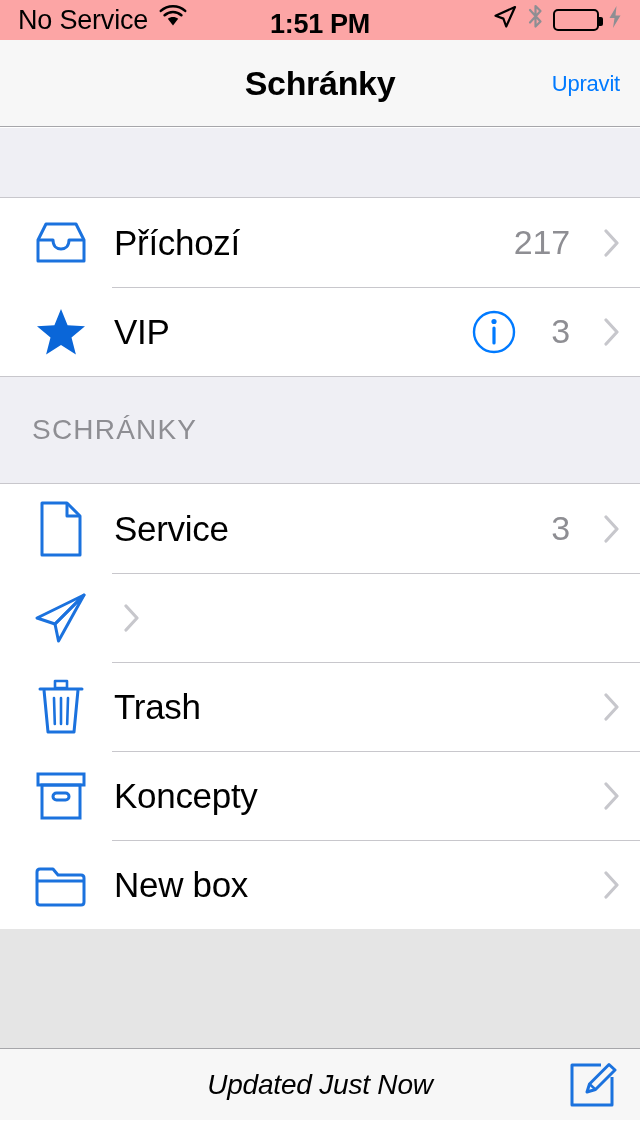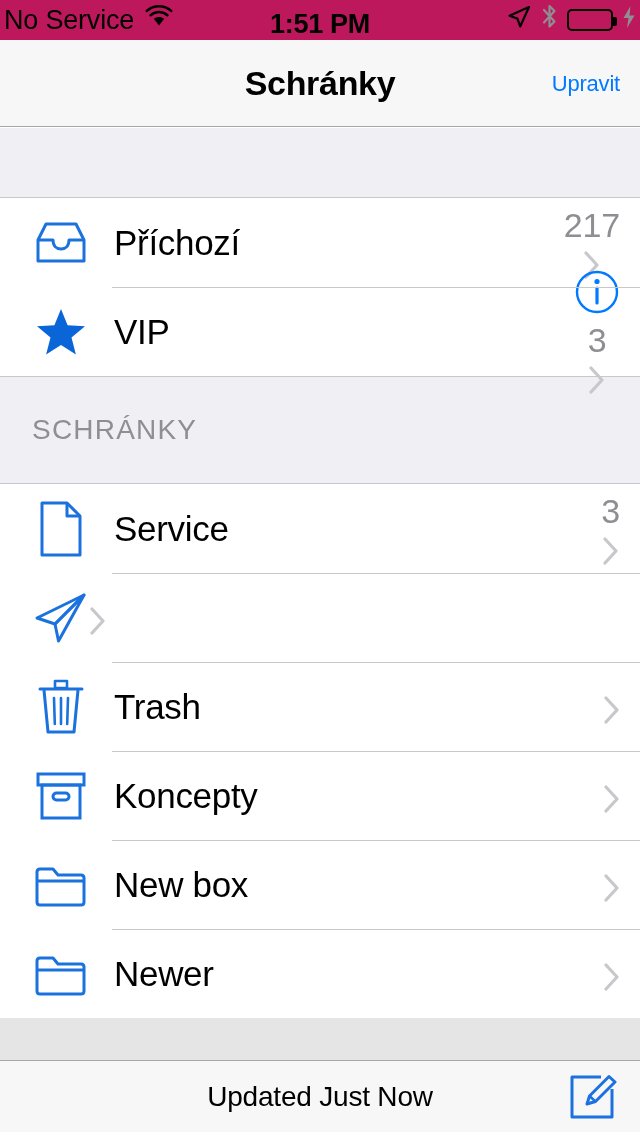--- a/index.html
+++ b/index.html
@@ -14,23 +14,23 @@
     position:relative;
     width:640px; height:1136px;
     background:#ffffff;
     overflow:hidden;
   }
 
   
   .statusbar{
     position:relative;
     height:40px;
-    background:#be185d;
+    background:#fca5a5;
     display:flex; align-items:center;
-    padding:0 4px;
+    padding:0 18px;
     font-size:27px;
   }
   .sb-left{ display:flex; align-items:center; gap:10px; flex:1; }
   .sb-carrier{ color:#000; font-size:27px; letter-spacing:-0.2px; }
   .sb-center{
     position:absolute; left:0; right:0; top:0; height:40px;
     display:flex; align-items:flex-end; justify-content:center;
     pointer-events:none;
   }
   .sb-time{ color:#000; font-size:27px; font-weight:600; letter-spacing:-0.3px;}
@@ -109,41 +109,41 @@
     display:flex; align-items:center; justify-content:center;
     flex:0 0 58px;
   }
   .row-label{
     margin-left:24px;
     font-size:35px; color:#000; letter-spacing:-0.3px;
     flex:1;
     white-space:nowrap;
   }
   .row-right{
-    display:flex; align-items:center; gap:6px;flex-direction:column;
+    display:flex; align-items:center; gap:34px;
   }
   .row-count{
     font-size:34px; color:#8e8e93; letter-spacing:-0.2px;
   }
   .chev{
     width:16px; height:28px; flex:0 0 16px;
     display:block;
   }
   .info-btn{
     width:46px; height:46px; flex:0 0 46px;
     display:flex; align-items:center; justify-content:center;
   }
 
   
   .toolbar{
-    position:absolute; left:0; right:0; bottom:4px;
+    position:absolute; left:0; right:0; bottom:16px;
     height:72px;
     background:#f7f7f7;
     border-top:1px solid #a6a6aa;
-    display:flex; align-items:center; justify-content:center;
+    display:flex; align-items:center; justify-content:center;font-style:italic;
   }
   .toolbar-text{
     font-size:28px; color:#000; letter-spacing:-0.2px;
   }
   .compose{
     position:absolute; right:22px; top:50%;
     transform:translateY(-50%);
     width:52px; height:52px;
     display:flex; align-items:center; justify-content:center;
     cursor:pointer;
@@ -339,37 +339,20 @@
         <span class="row-right">
           <span class="row-count"></span>
           <span class="chev">
             <svg width="16" height="28" viewBox="0 0 16 28">
                 <path d="M2 2 L13 14 L2 26" fill="none" stroke="#c7c7cc" stroke-width="3.2" stroke-linecap="round" stroke-linejoin="round"></path>
               </svg>
           </span>
         </span>
       </div>
 
-      <div class="row">
-        <span class="row-icon">
-          <svg width="54" height="46" viewBox="0 0 54 46">
-            <path d="M3 10 C3 8 4 7 6 7 L19 7 L24 13 L47 13 C49 13 50 14 50 16 L50 40 C50 42 49 43 47 43 L6 43 C4 43 3 42 3 40 Z" fill="none" stroke="#1b72de" stroke-width="3" stroke-linejoin="round"></path>
-            <path d="M3 19 L50 19" stroke="#1b72de" stroke-width="3"></path>
-          </svg>
-        </span>
-        <span class="row-label">Newer</span>
-        <span class="row-right">
-          <span class="row-count"></span>
-          <span class="chev">
-            <svg width="16" height="28" viewBox="0 0 16 28">
-                <path d="M2 2 L13 14 L2 26" fill="none" stroke="#c7c7cc" stroke-width="3.2" stroke-linecap="round" stroke-linejoin="round"></path>
-              </svg>
-          </span>
-        </span>
-      </div>
 
     </div>
   </div>
 
   <div class="toolbar">
     <span class="toolbar-text">Updated Just Now</span>
     <span class="compose">
       <svg width="50" height="50" viewBox="0 0 50 50">
         <path d="M34 5 L5 5 L5 45 L45 45 L45 17" fill="none" stroke="#1b72de" stroke-width="3" stroke-linejoin="round"></path>
         <path d="M20 32 L22.5 24 L42 4.5 L48 10 L28.5 29.5 Z" fill="none" stroke="#1b72de" stroke-width="3" stroke-linejoin="round"></path>

